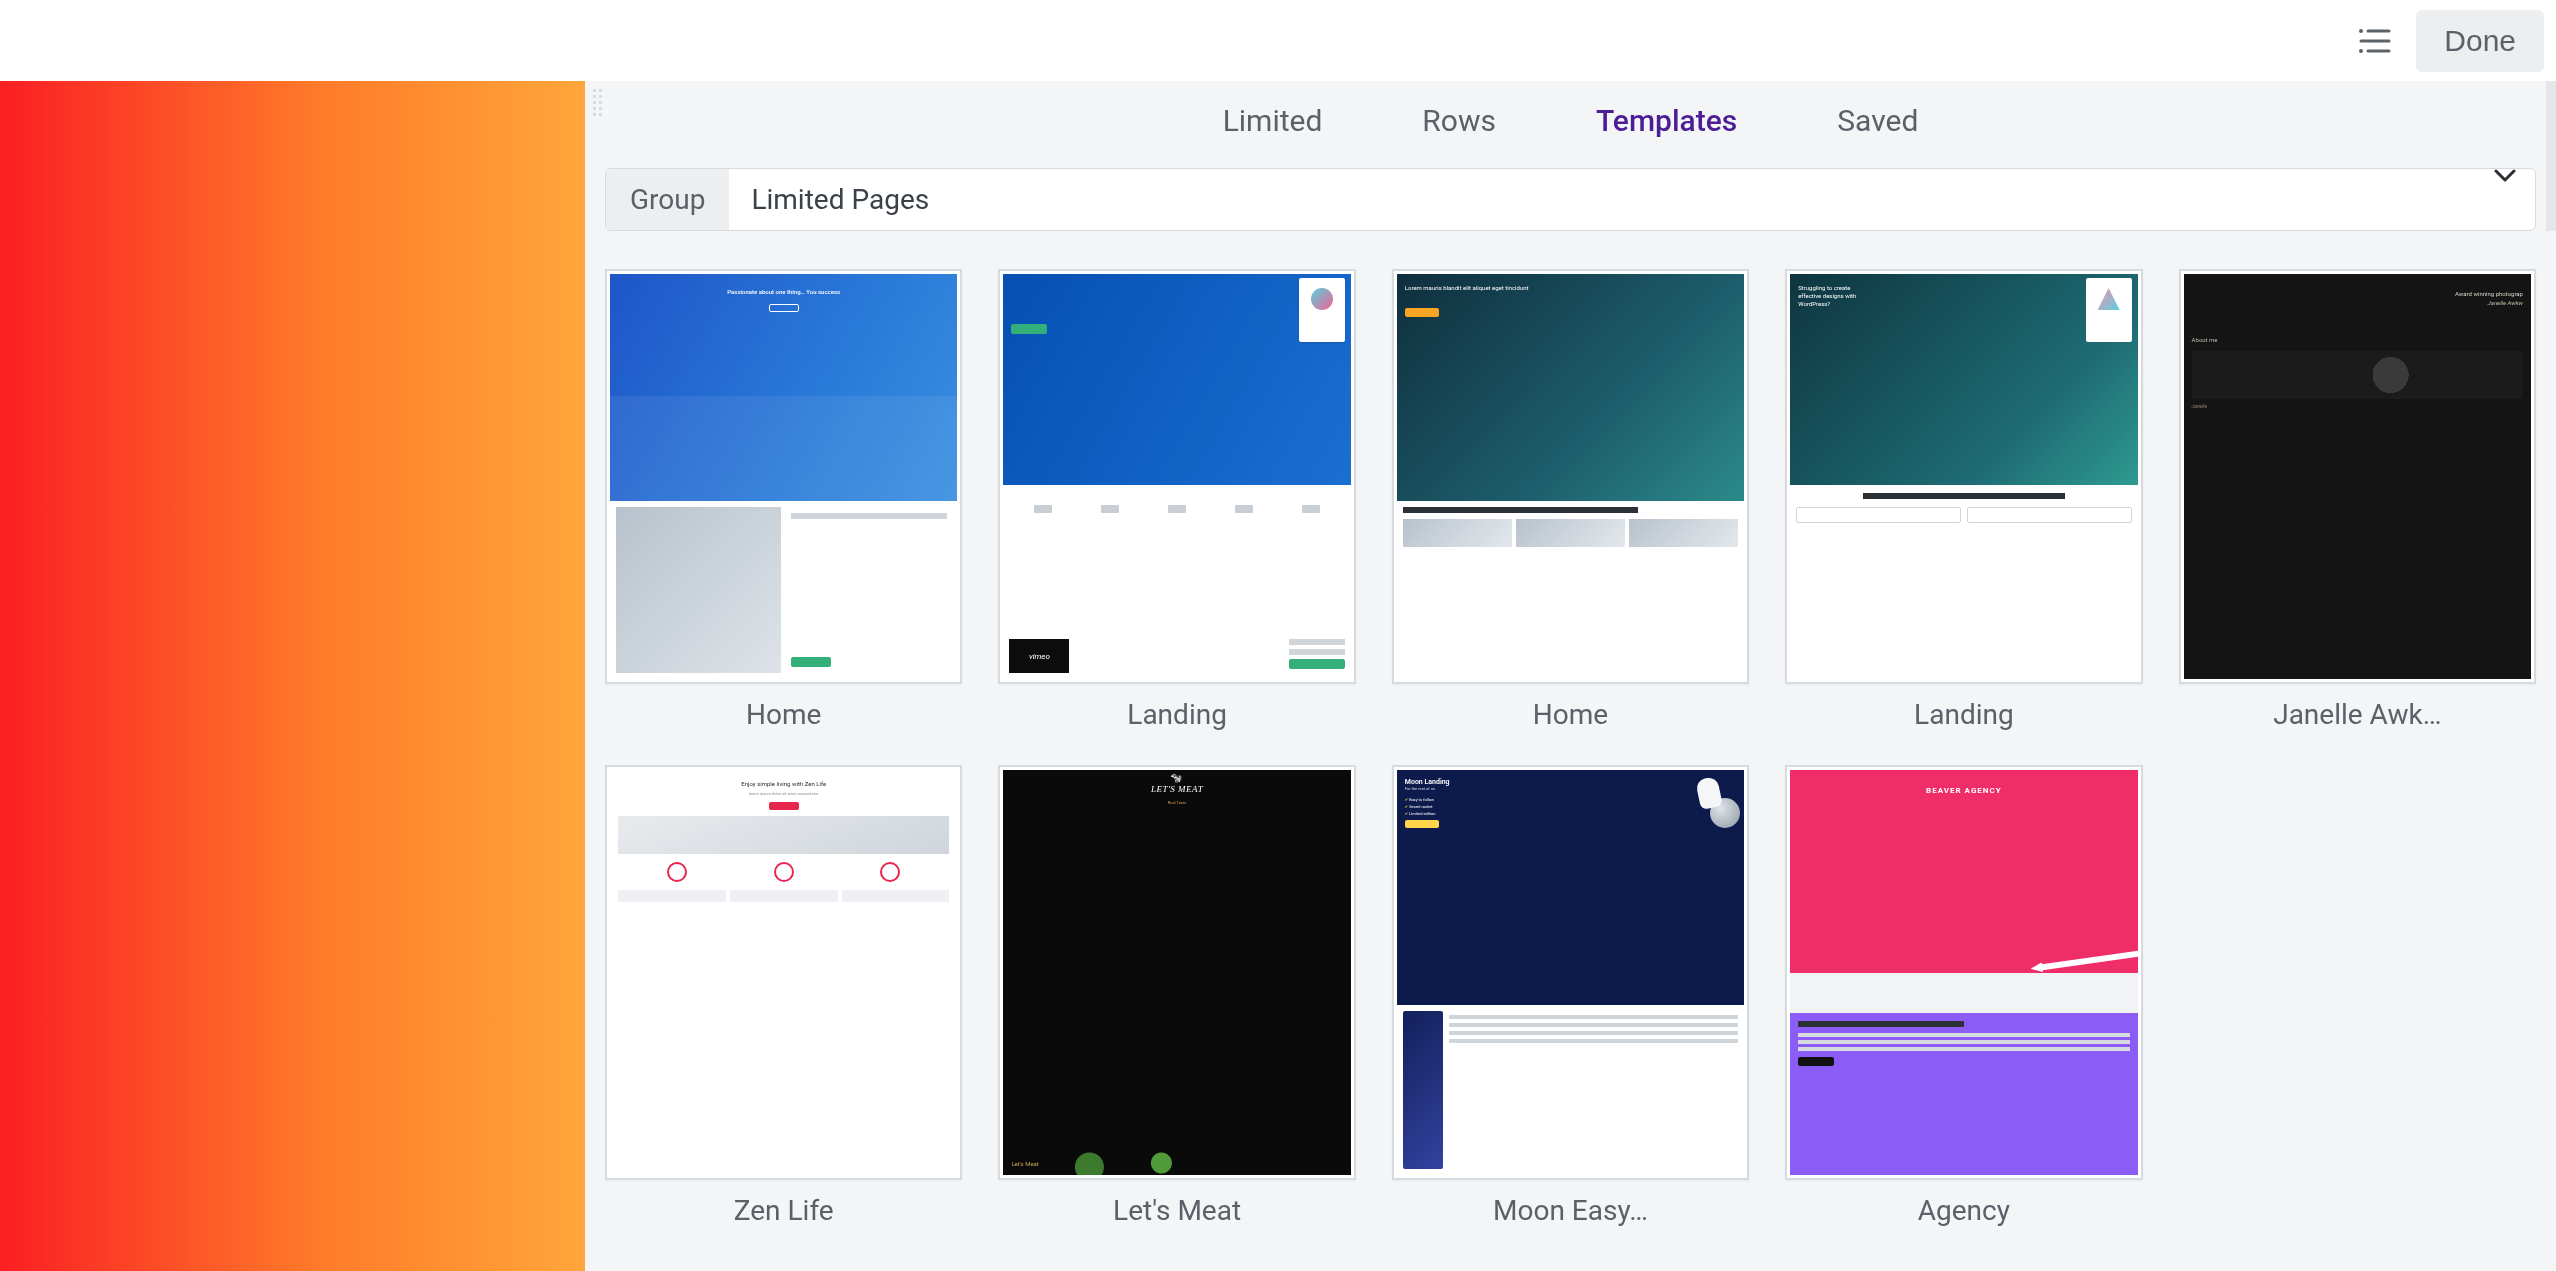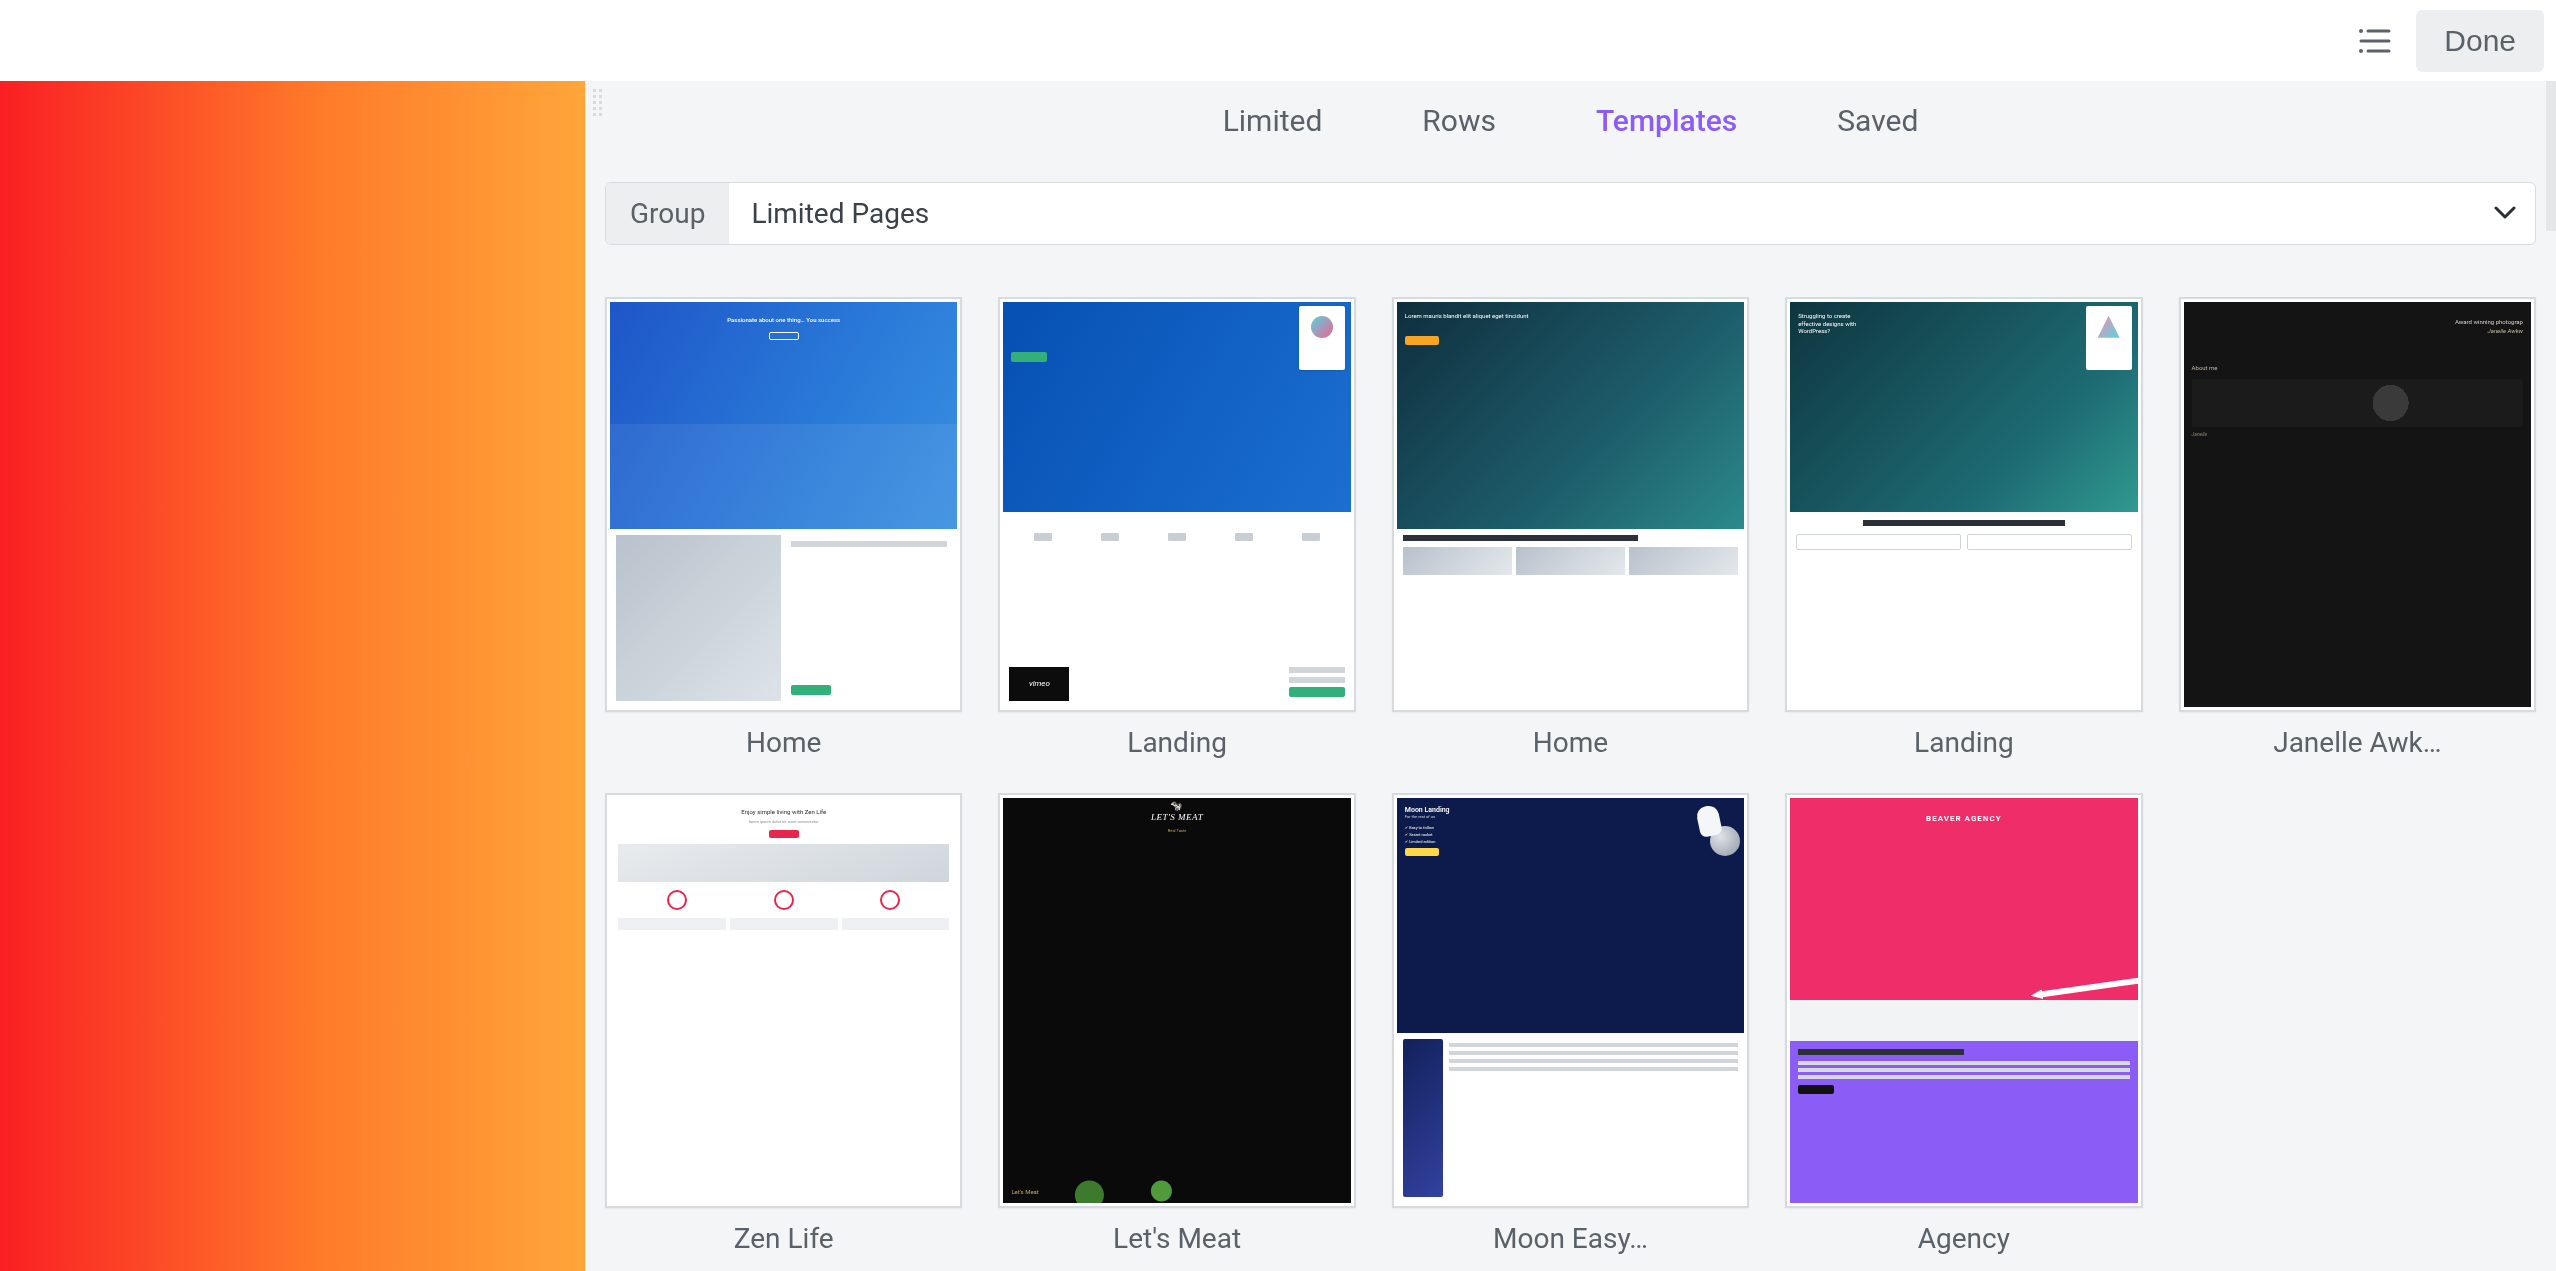--- a/index.html
+++ b/index.html
@@ -70,27 +70,27 @@
     justify-content:center;
     gap:100px;
     padding:22px 0 26px;
   }
   .tab {
     font-size:30px;
     color:#5a6169;
     cursor:pointer;
     font-weight:400;
   }
-  .tab.active { color:#8b5cf6; font-weight:500; }
+  .tab.active { color:#4c1d95; font-weight:500; }
 
   
   .group-row {
-    margin: 18px 20px;
+    margin: 4px 20px;
     display:flex;
-    align-items:center;
+    align-items:flex-start;
     background:#fff;
     border:1px solid #d7dbdf;
     border-radius:6px;
     overflow:hidden;
   }
   .group-label {
     background:#eceef0;
     color:#5a6169;
     font-size:28px;
     padding:14px 24px;

